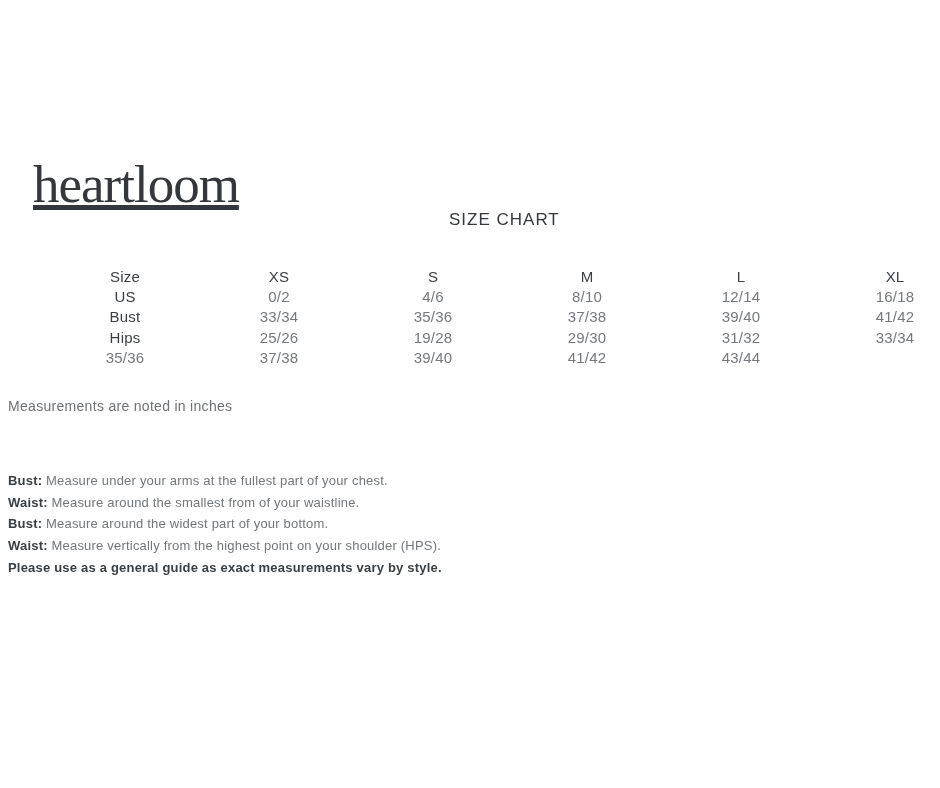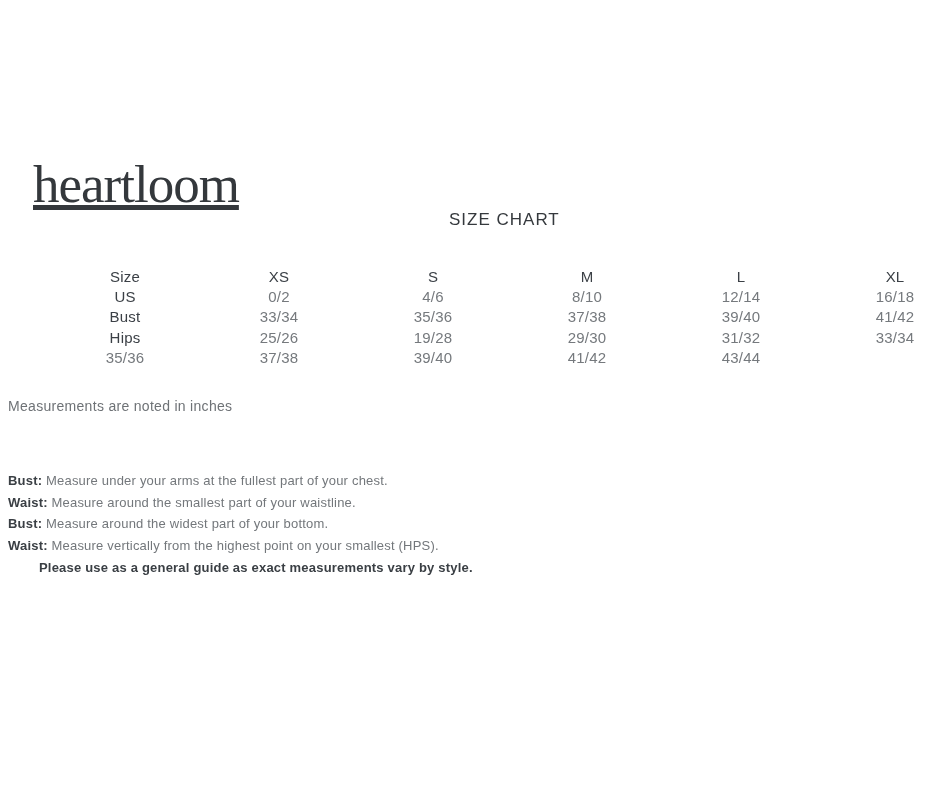--- a/index.html
+++ b/index.html
@@ -80,21 +80,20 @@
     line-height: 21.7px;
     white-space: nowrap;
   }
   .guide .term {
     font-weight: 700;
     color: #3a3f44;
   }
   .guide .disclaimer {
     font-weight: 700;
     color: #3a3f44;
-    margin-left: 31px;
   }
 </style>
 </head>
 <body>
 
 <div class="logo">heartloom</div>
 
 <div class="chart-title">SIZE CHART</div>
 
 <div class="size-table">
@@ -136,24 +135,24 @@
 
 <div class="units-note">Measurements are noted in inches</div>
 
 <div class="guide">
   <div class="line">
     <span class="term">Bust:</span>
     <span class="desc">Measure under your arms at the fullest part of your chest.</span>
   </div>
   <div class="line">
     <span class="term">Waist:</span>
-    <span class="desc">Measure around the smallest part of your waistline.</span>
+    <span class="desc">Measure around the smallest from of your waistline.</span>
   </div>
   <div class="line">
     <span class="term">Bust:</span>
     <span class="desc">Measure around the widest part of your bottom.</span>
   </div>
   <div class="line">
     <span class="term">Waist:</span>
-    <span class="desc">Measure vertically from the highest point on your smallest (HPS).</span>
+    <span class="desc">Measure vertically from the highest point on your shoulder (HPS).</span>
   </div>
   <div class="line disclaimer">Please use as a general guide as exact measurements vary by style.</div>
 </div>
 
 </body></html>

